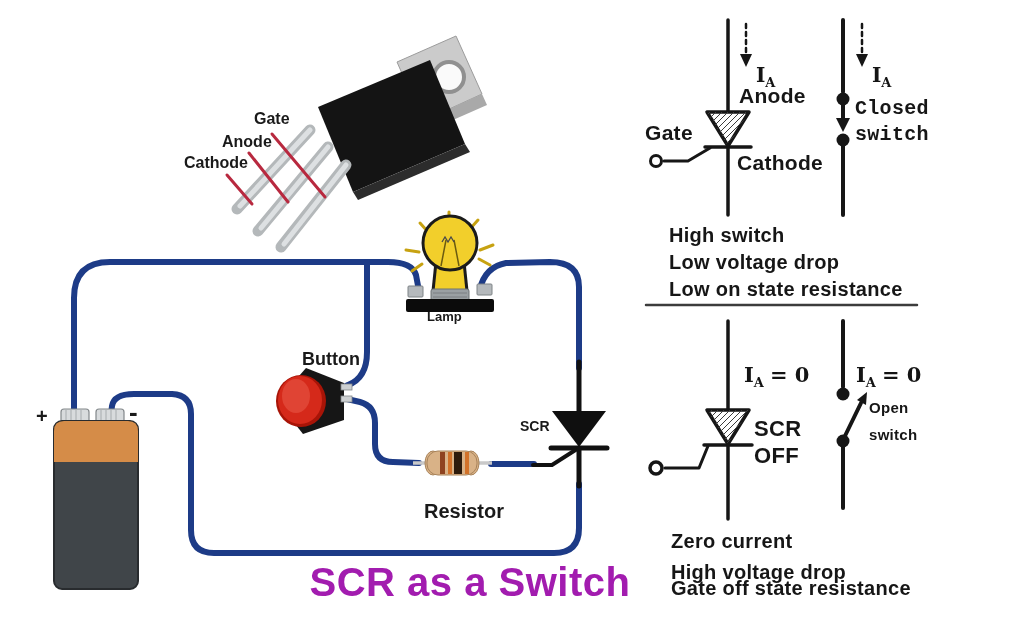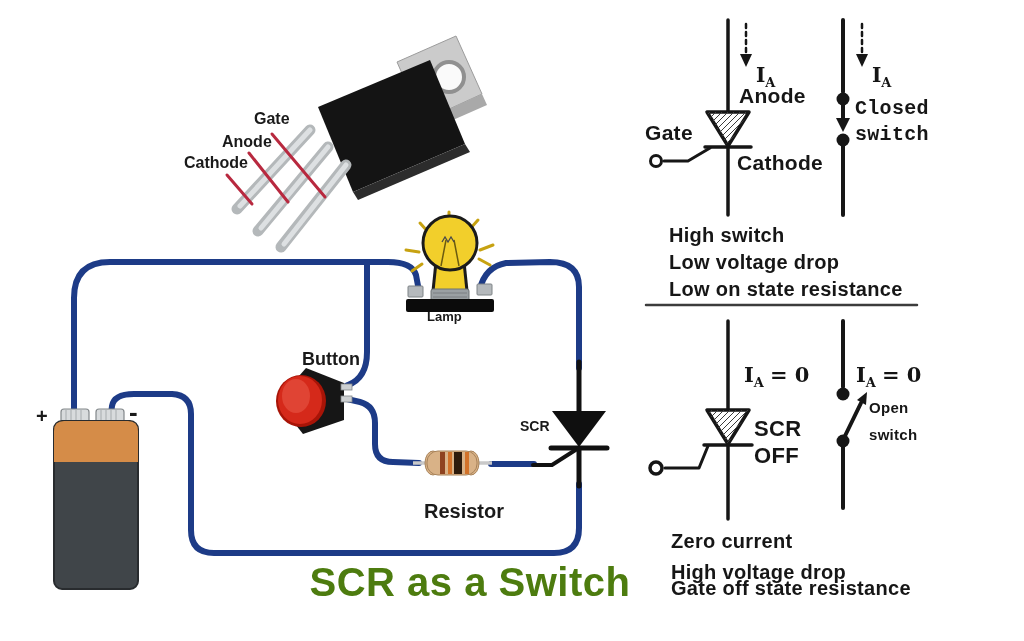--- a/index.html
+++ b/index.html
@@ -6,21 +6,21 @@
   #stage{position:relative;width:1024px;height:641px;background:#ffffff;overflow:hidden;
          font-family:"Liberation Sans",sans-serif;}
   #stage svg{position:absolute;left:0;top:0;}
   .lbl{position:absolute;font-weight:700;color:#1a1a1a;line-height:1.1;white-space:nowrap;}
   .scan{font-family:"Liberation Sans",sans-serif;color:#161616;letter-spacing:.3px;}
   .pre{white-space:pre-line;}
   .ia{font-family:"DejaVu Serif",serif;font-weight:700;color:#141414;margin-top:36px;}
   .ia sub{font-size:13px;vertical-align:-5px;letter-spacing:0;}
   .ia .eq{margin-left:6px;}
   .battxt{color:#f4f4f4;text-align:center;font-weight:700;}
-  .title{font-weight:700;color:#4d7c0f;text-align:center;letter-spacing:.5px;}
+  .title{font-weight:700;color:#a21caf;text-align:center;letter-spacing:.5px;}
 </style>
 </head>
 <body>
 
 <div id="stage">
 
 <svg width="1024" height="641" viewBox="0 0 1024 641">
   <defs>
     <pattern id="hatch" patternUnits="userSpaceOnUse" width="6" height="6">
       <path d="M0,6 L6,0" stroke="#3c3c3c" stroke-width="1"></path>

